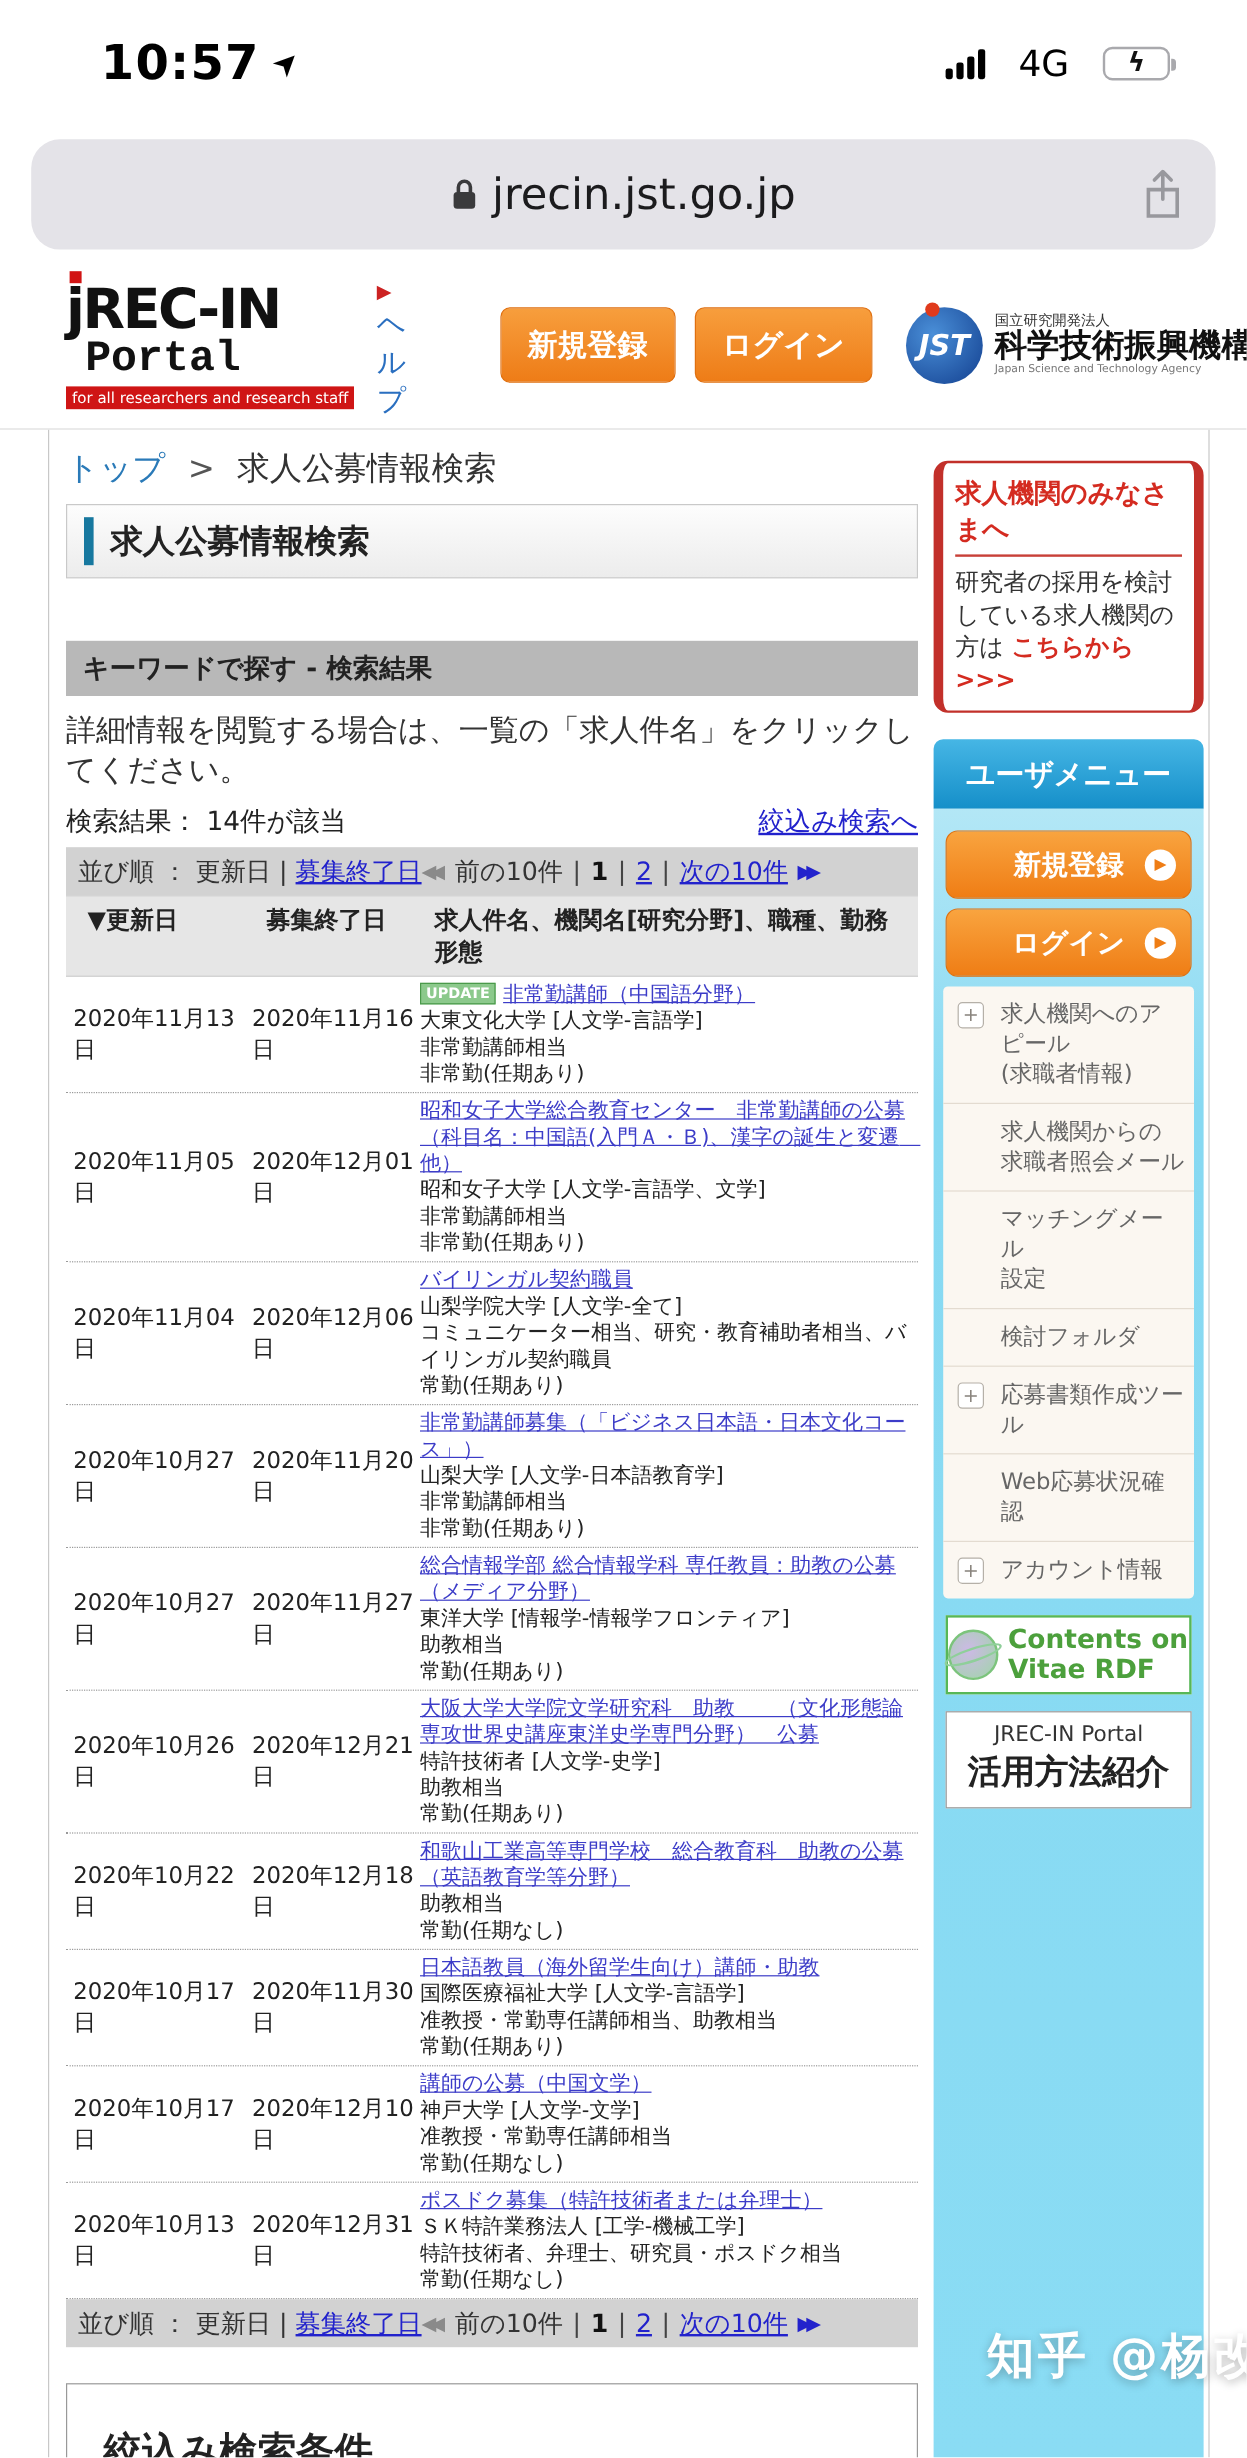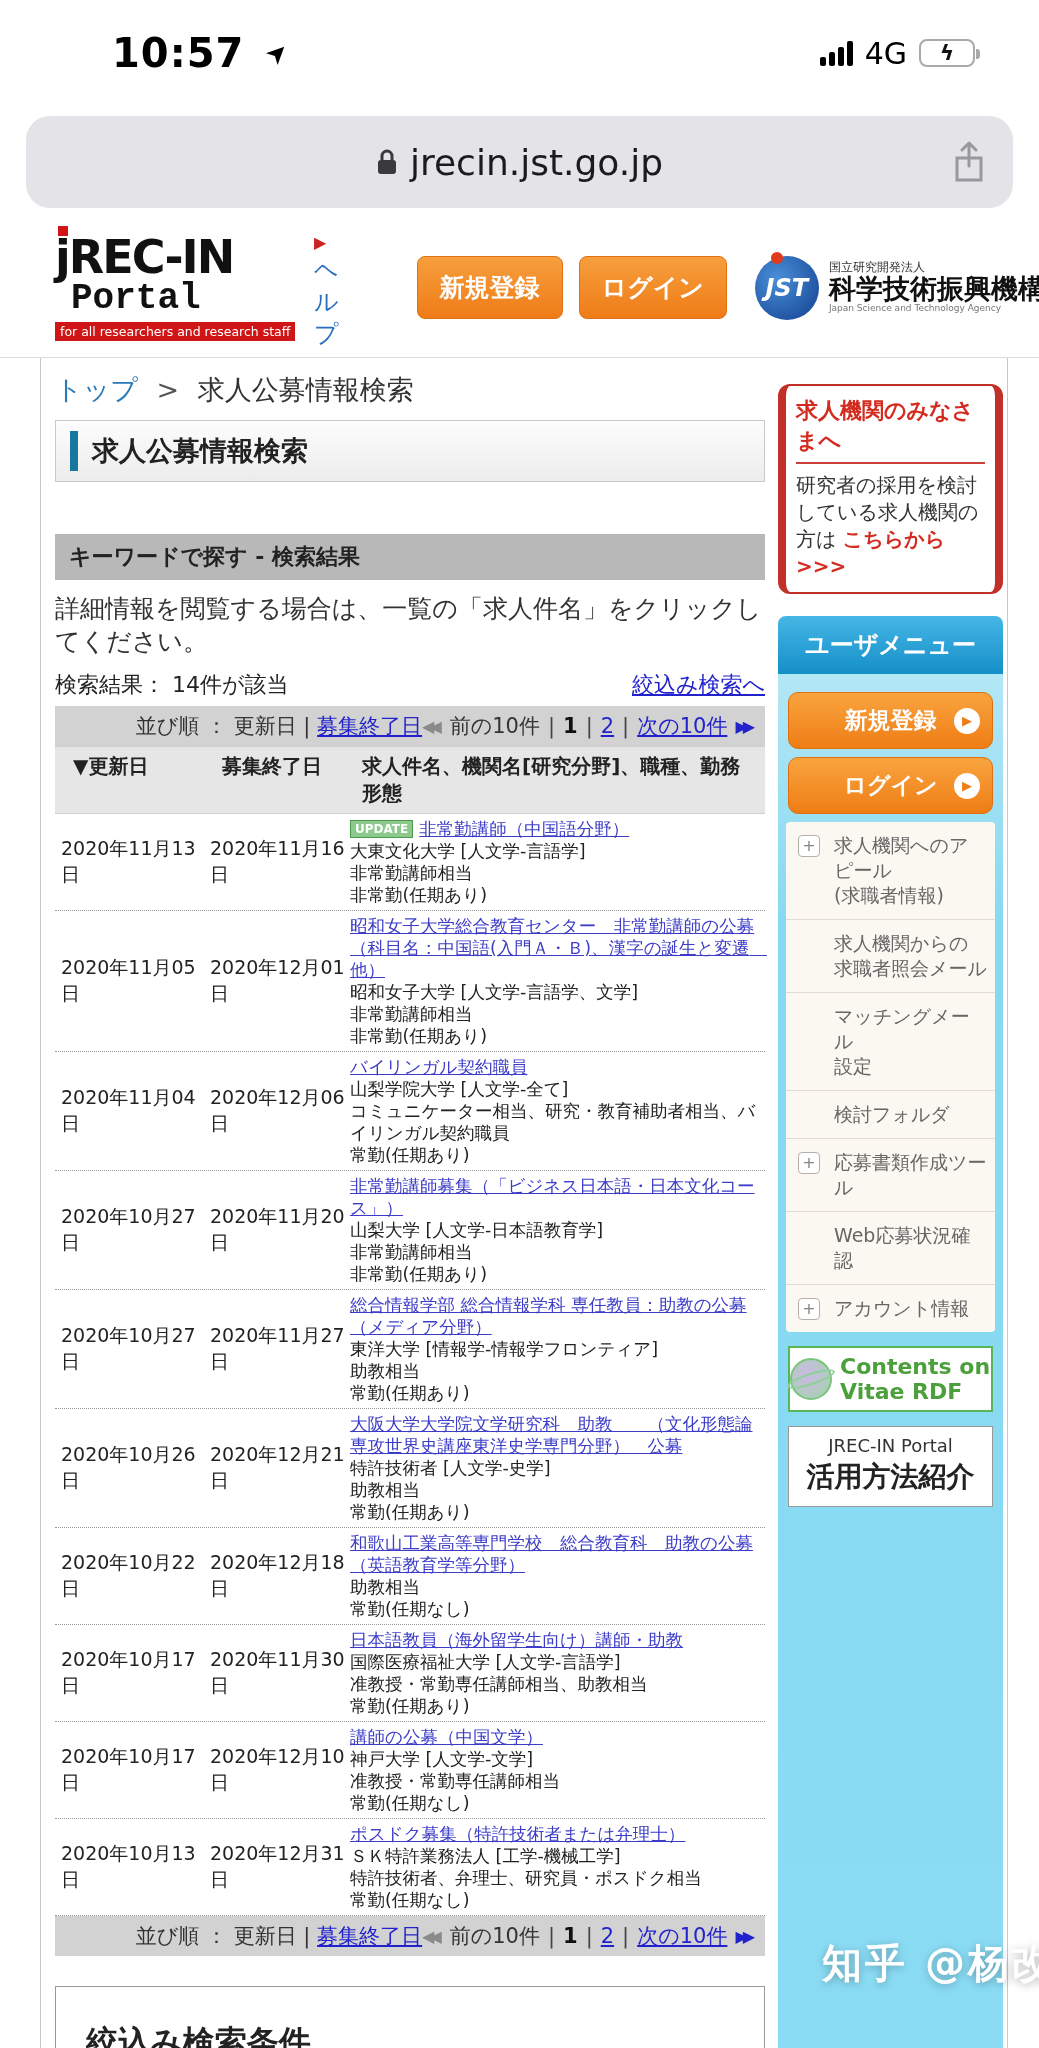--- a/index.html
+++ b/index.html
@@ -6,24 +6,24 @@
   html,body { width:1039px; height:2048px; }
   body {
     font-family:"DejaVu Sans", sans-serif;
     background:#ffffff; color:#222;
     position:relative; overflow:hidden;
   }
   .screen { width:1039px; height:2048px; position:relative; overflow:hidden; background:#fff; }
 
   
   .status-bar { height:92px; display:flex; align-items:center; justify-content:space-between; padding:14px 64px 0 84px; }
-  .sb-left { display:flex; align-items:center; gap:20px;margin-left:28px; }
+  .sb-left { display:flex; align-items:center; gap:10px; }
   .sb-time { font-size:40px; font-weight:700; color:#000; letter-spacing:1px; }
   .sb-loc { font-size:26px; color:#000; display:inline-block; transform:rotate(-45deg); margin-left:2px; }
-  .sb-right { display:flex; align-items:center; gap:12px; }
+  .sb-right { display:flex; align-items:center; gap:28px; }
   .sig { display:flex; align-items:flex-end; gap:3px; height:26px; }
   .sig span { width:6px; background:#000; border-radius:2px; display:block; }
   .sig .b1{height:9px;} .sig .b2{height:14px;} .sig .b3{height:19px;} .sig .b4{height:25px;}
   .sb-net { font-size:30px; color:#000; }
   .battery { position:relative; width:56px; height:28px; border:2px solid #a9a9ad; border-radius:8px; padding:2px; }
   .battery .fill { width:100%; height:100%; background:#34c759; border-radius:4px; }
   .battery .bolt { position:absolute; top:50%; left:50%; transform:translate(-50%,-52%); font-size:22px; color:#111; font-weight:700; }
   .battery .nub { position:absolute; right:-7px; top:8px; width:4px; height:10px; background:#a9a9ad; border-radius:0 3px 3px 0; }
 
   
@@ -71,21 +71,21 @@
   .bc-home { color:#2a7ab8; text-decoration:none; cursor:pointer; }
   .page-title-box { margin-top:12px; border:1px solid #c9c9c9; background:linear-gradient(#fdfdfd,#ececec); height:62px; display:flex; align-items:center; padding-left:14px; }
   .page-title-box .accent { width:8px; height:40px; background:#17789f; margin-right:14px; }
   .page-title-box .txt { font-size:27px; font-weight:700; color:#222; }
   .section-bar { margin-top:52px; background:#b8b8b8; padding:8px 14px; font-size:22px; font-weight:700; color:#222; }
   .instruction { margin-top:12px; font-size:25px; line-height:33px; color:#333; }
 
   
   .results-line { margin-top:12px; display:flex; justify-content:space-between; align-items:flex-end; font-size:22px; padding-bottom:6px; }
   a.u-link { color:#2222cc; text-decoration:underline; cursor:pointer; }
-  .sort-bar { background:#d2d2d2; display:flex; justify-content:flex-end; align-items:center; padding:6px 10px; font-size:21px; }
+  .sort-bar { background:#d2d2d2; display:flex; justify-content:flex-start; align-items:center; padding:6px 10px; font-size:21px; }
   .sort-left { color:#333; }
   .pager { display:flex; align-items:center; gap:8px; white-space:nowrap; }
   .pg-arrow { font-size:16px; letter-spacing:-5px; padding-right:5px; }
   .pg-arrow.prev { color:#8a8a8a; }
   .pg-arrow.next { color:#2222cc; }
   .pg-sep { color:#444; }
   .pg-current { font-weight:700; color:#111; }
   .pg-muted { color:#333; }
 
   

